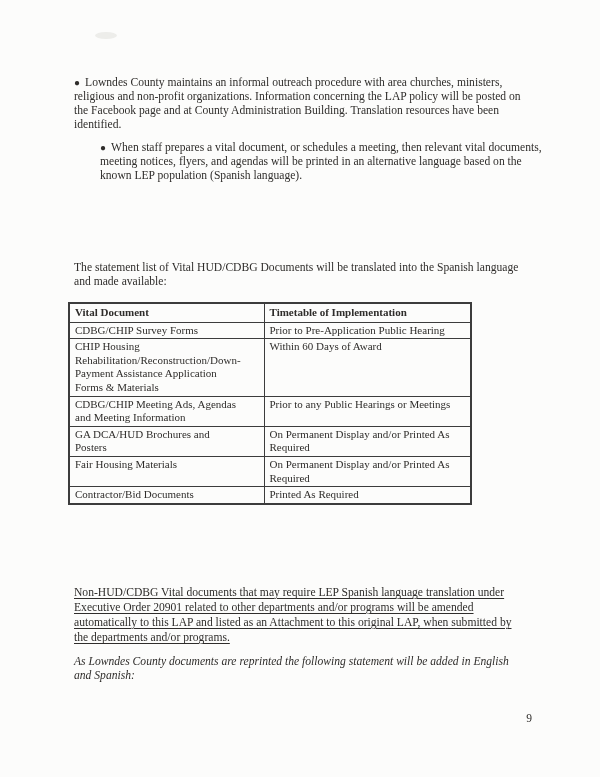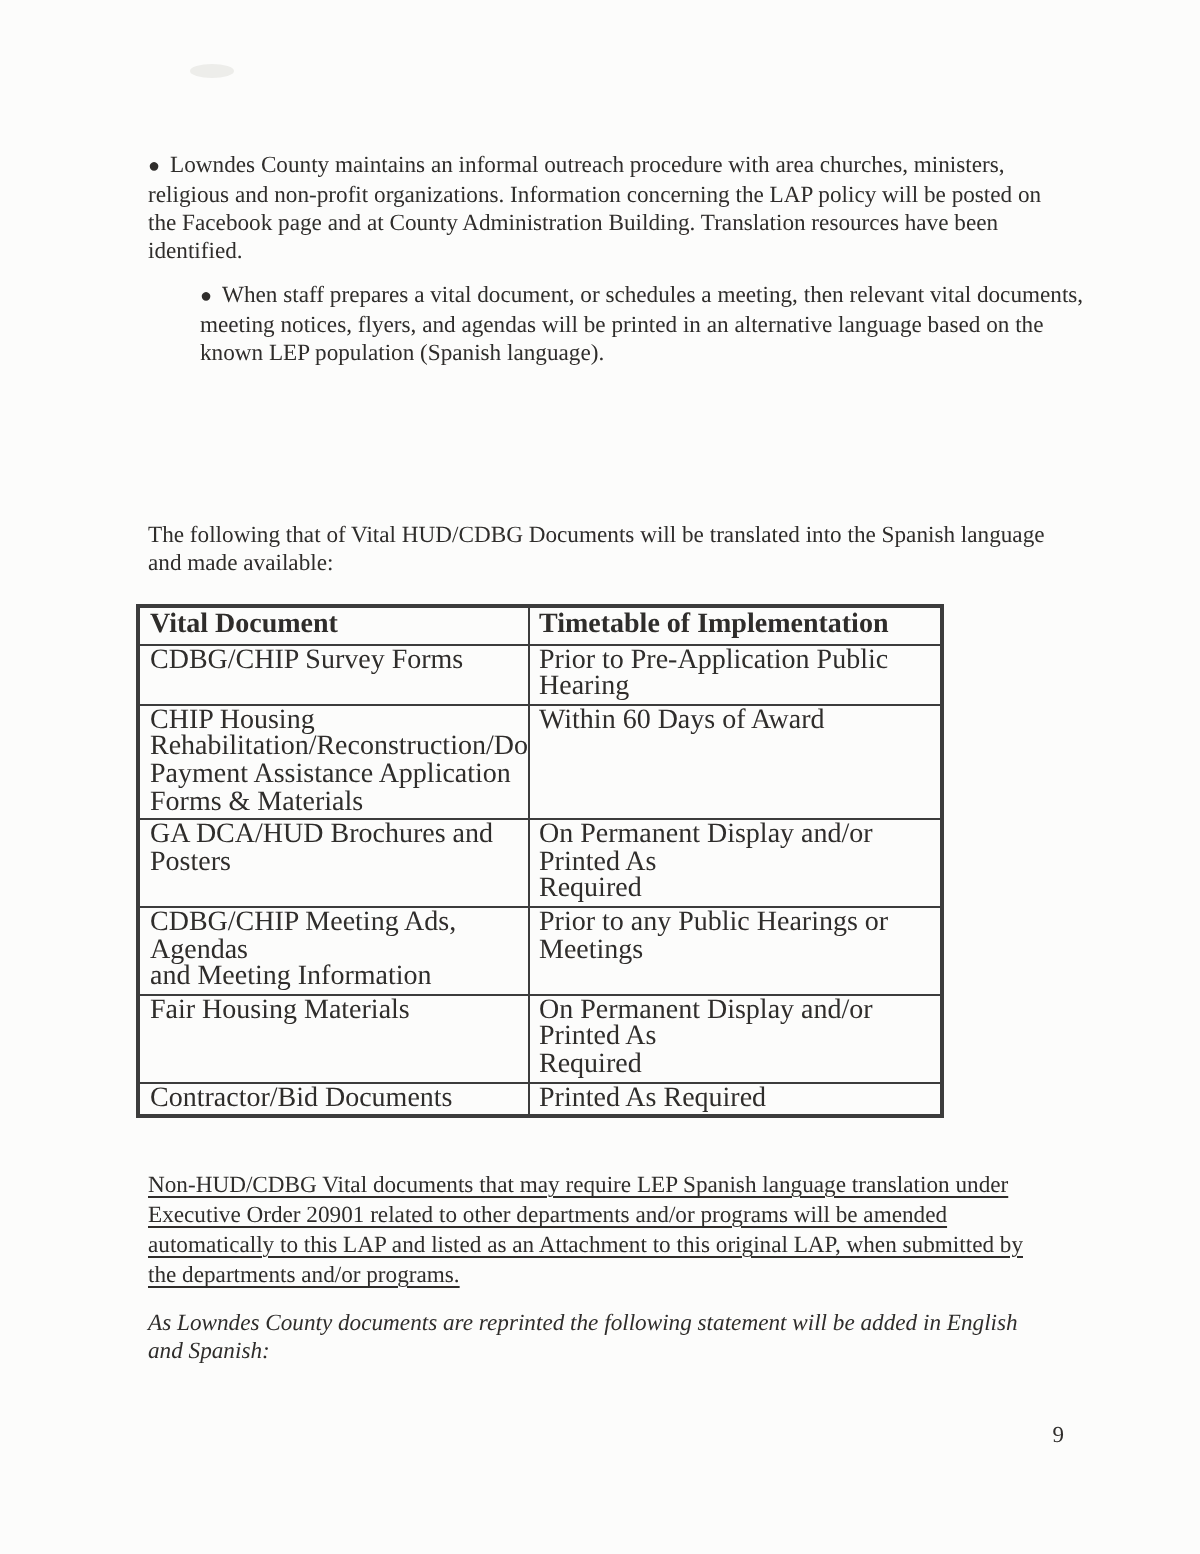--- a/index.html
+++ b/index.html
@@ -58,21 +58,21 @@
     width: 402px;
     border-collapse: collapse;
     table-layout: fixed;
     border: 2px solid #3c3c3c;
   }
   .vital-table th, .vital-table td {
     border: 1px solid #3c3c3c;
     vertical-align: top;
     text-align: left;
     padding: 1px 3px 1px 5px;
-    font-size: 14px;
+    font-size: 11px;
     line-height: 13.6px;
     white-space: pre-line;
     overflow: hidden;
   }
   .vital-table th {
     font-weight: bold;
     padding-top: 2px;
     padding-bottom: 2px;
   }
   .page-number {
@@ -93,21 +93,21 @@
 
   <p class="para p-bullet1"><span class="bullet-glyph">●</span><span class="pre">Lowndes County maintains an informal outreach procedure with area churches, ministers,
 religious and non-profit organizations.  Information concerning the LAP policy will be posted on
 the Facebook page and at County Administration Building.  Translation resources have been
 identified.</span></p>
 
   <p class="para p-bullet2"><span class="bullet-glyph">●</span><span class="pre">When staff prepares a vital document, or schedules a meeting, then relevant vital documents,
 meeting notices, flyers, and agendas will be printed in an alternative language based on the
 known LEP population (Spanish language).</span></p>
 
-  <p class="para p-intro pre">The following that of Vital HUD/CDBG Documents will be translated into the Spanish language
+  <p class="para p-intro pre">The statement list of Vital HUD/CDBG Documents will be translated into the Spanish language
 and made available:</p>
 
   <table class="vital-table">
     <colgroup>
       <col style="width:195px">
       <col style="width:207px">
     </colgroup>
     <thead>
       <tr>
         <th>Vital Document</th>
@@ -120,29 +120,29 @@
         <td>Prior to Pre-Application Public Hearing</td>
       </tr>
       <tr>
         <td>CHIP Housing
 Rehabilitation/Reconstruction/Down-
 Payment Assistance Application
 Forms &amp; Materials</td>
         <td>Within 60 Days of Award</td>
       </tr>
       <tr>
+        <td>CDBG/CHIP Meeting Ads, Agendas
+and Meeting Information</td>
+        <td>Prior to any Public Hearings or Meetings</td>
+      </tr>
+      <tr>
         <td>GA DCA/HUD Brochures and
 Posters</td>
         <td>On Permanent Display and/or Printed As
 Required</td>
-      </tr>
-      <tr>
-        <td>CDBG/CHIP Meeting Ads, Agendas
-and Meeting Information</td>
-        <td>Prior to any Public Hearings or Meetings</td>
       </tr>
       <tr>
         <td>Fair Housing Materials</td>
         <td>On Permanent Display and/or Printed As
 Required</td>
       </tr>
       <tr>
         <td>Contractor/Bid Documents</td>
         <td>Printed As Required</td>
       </tr>

